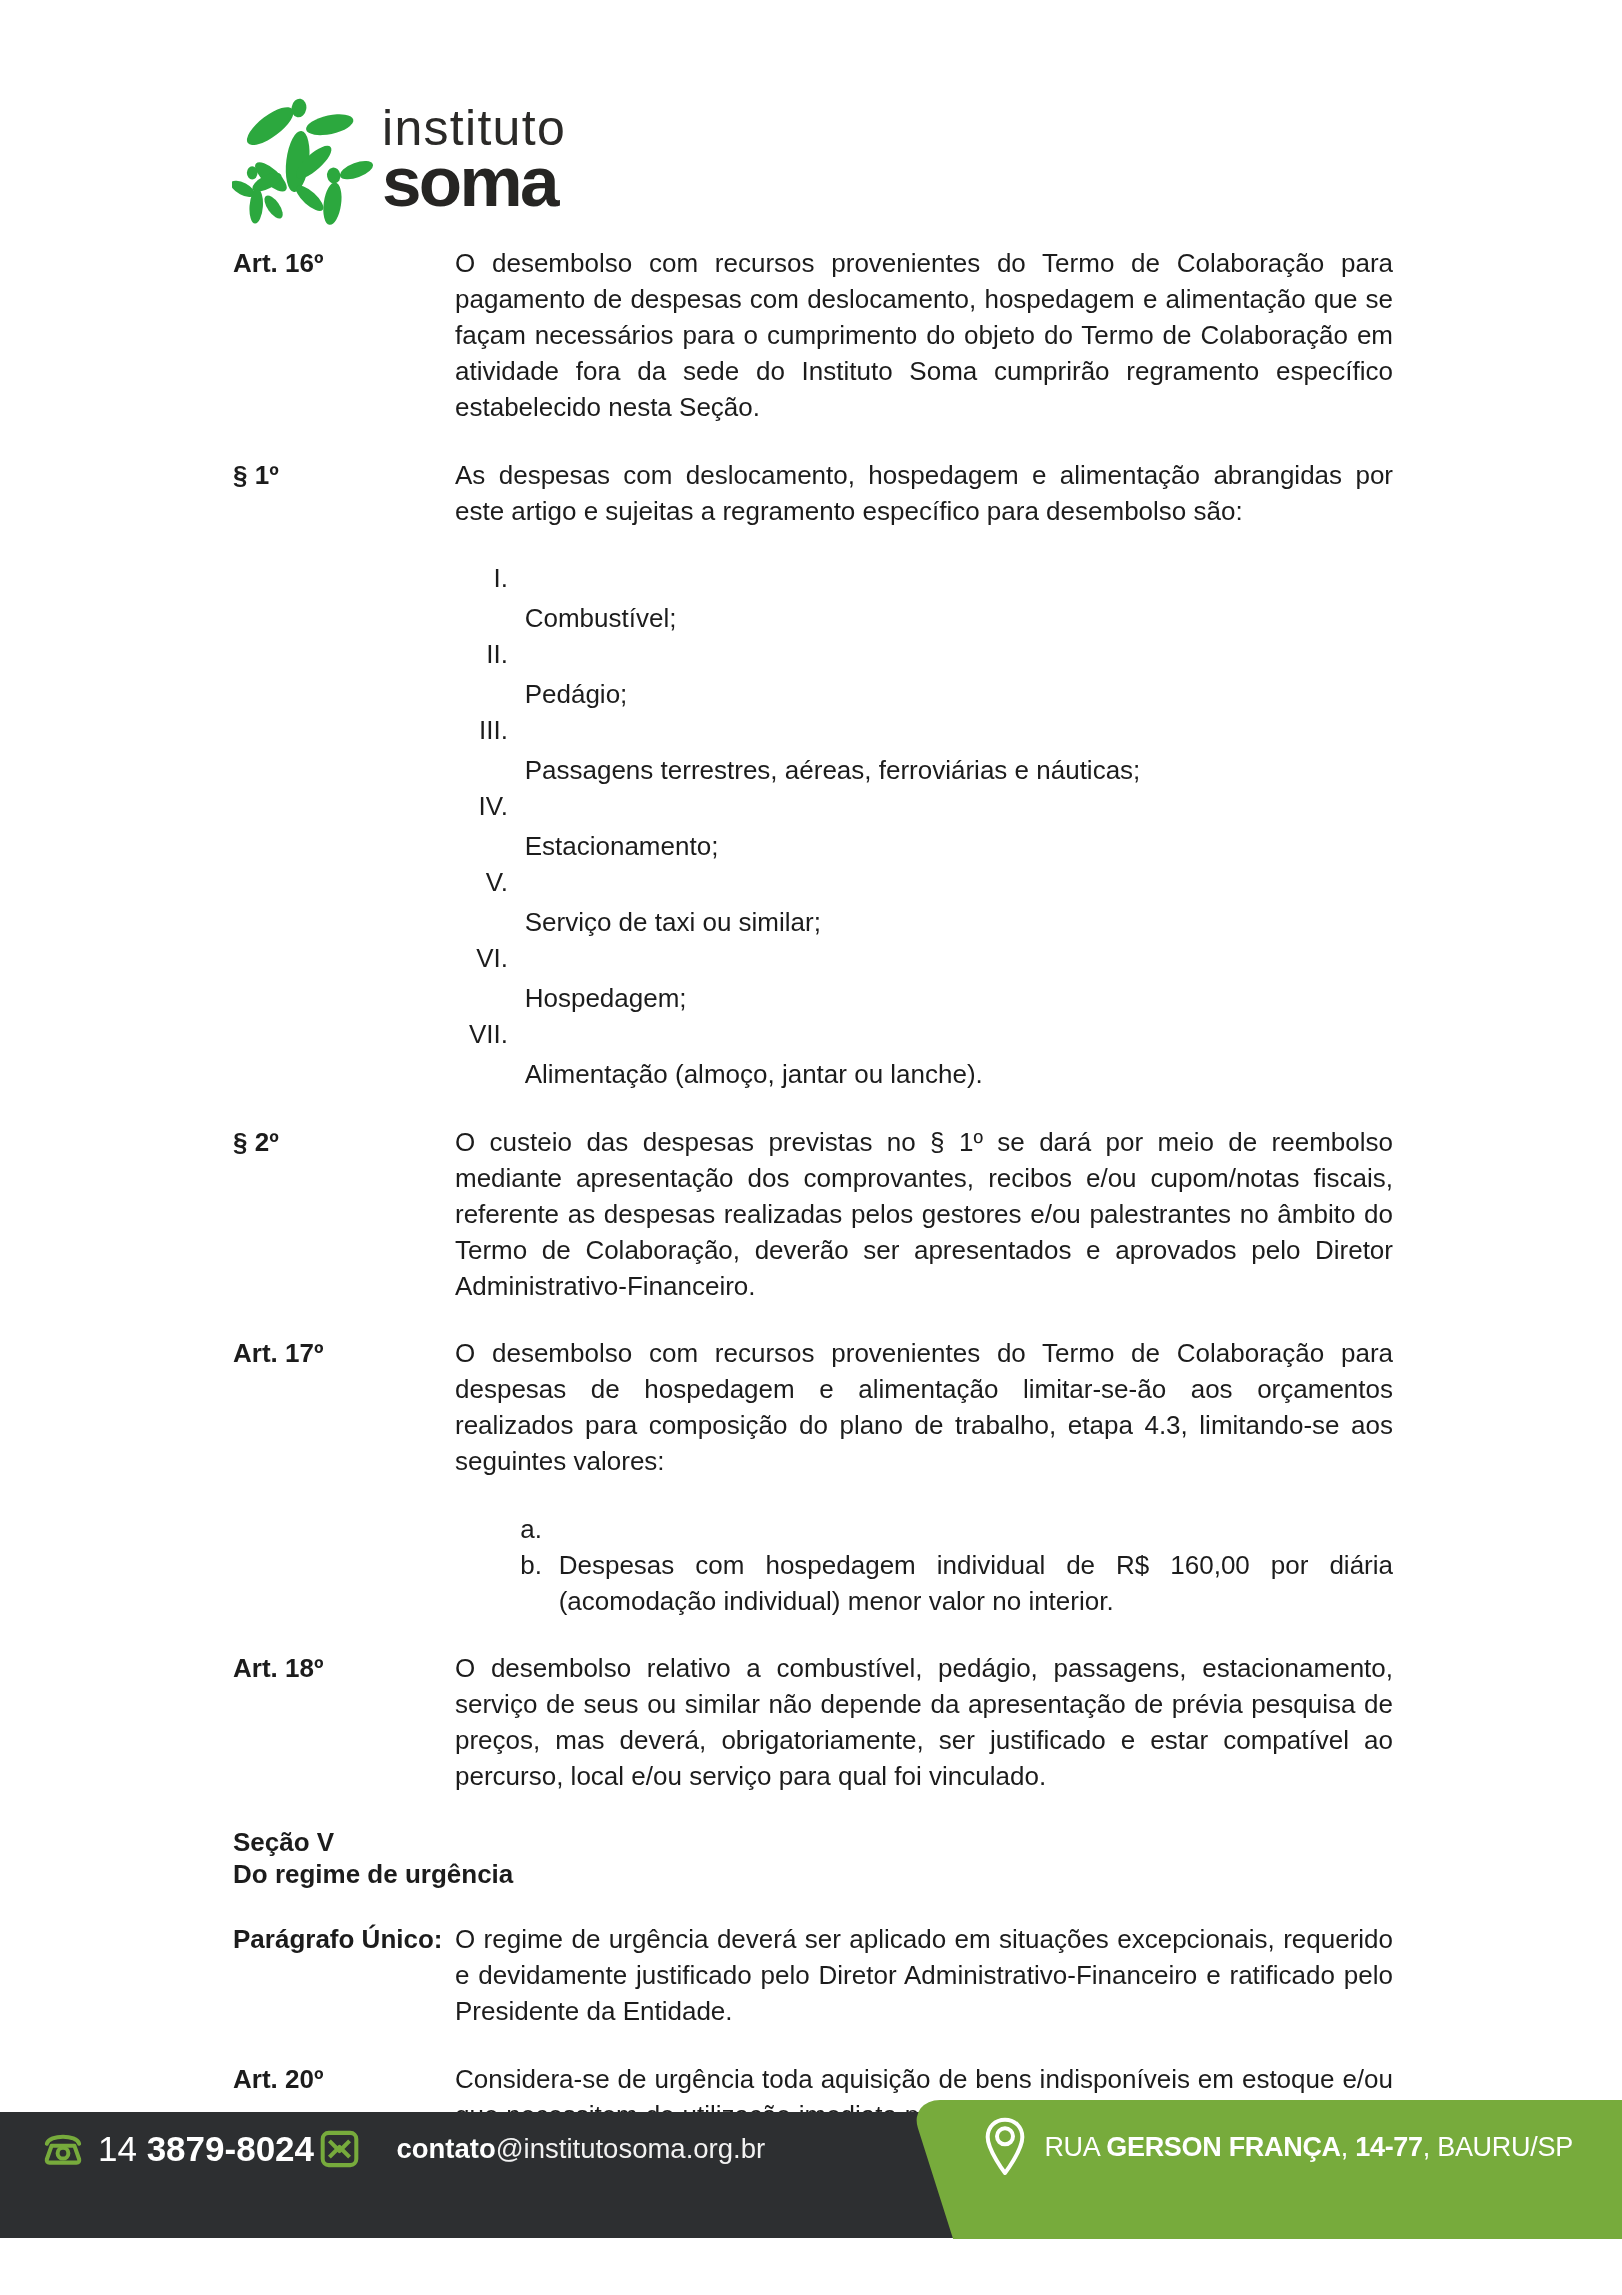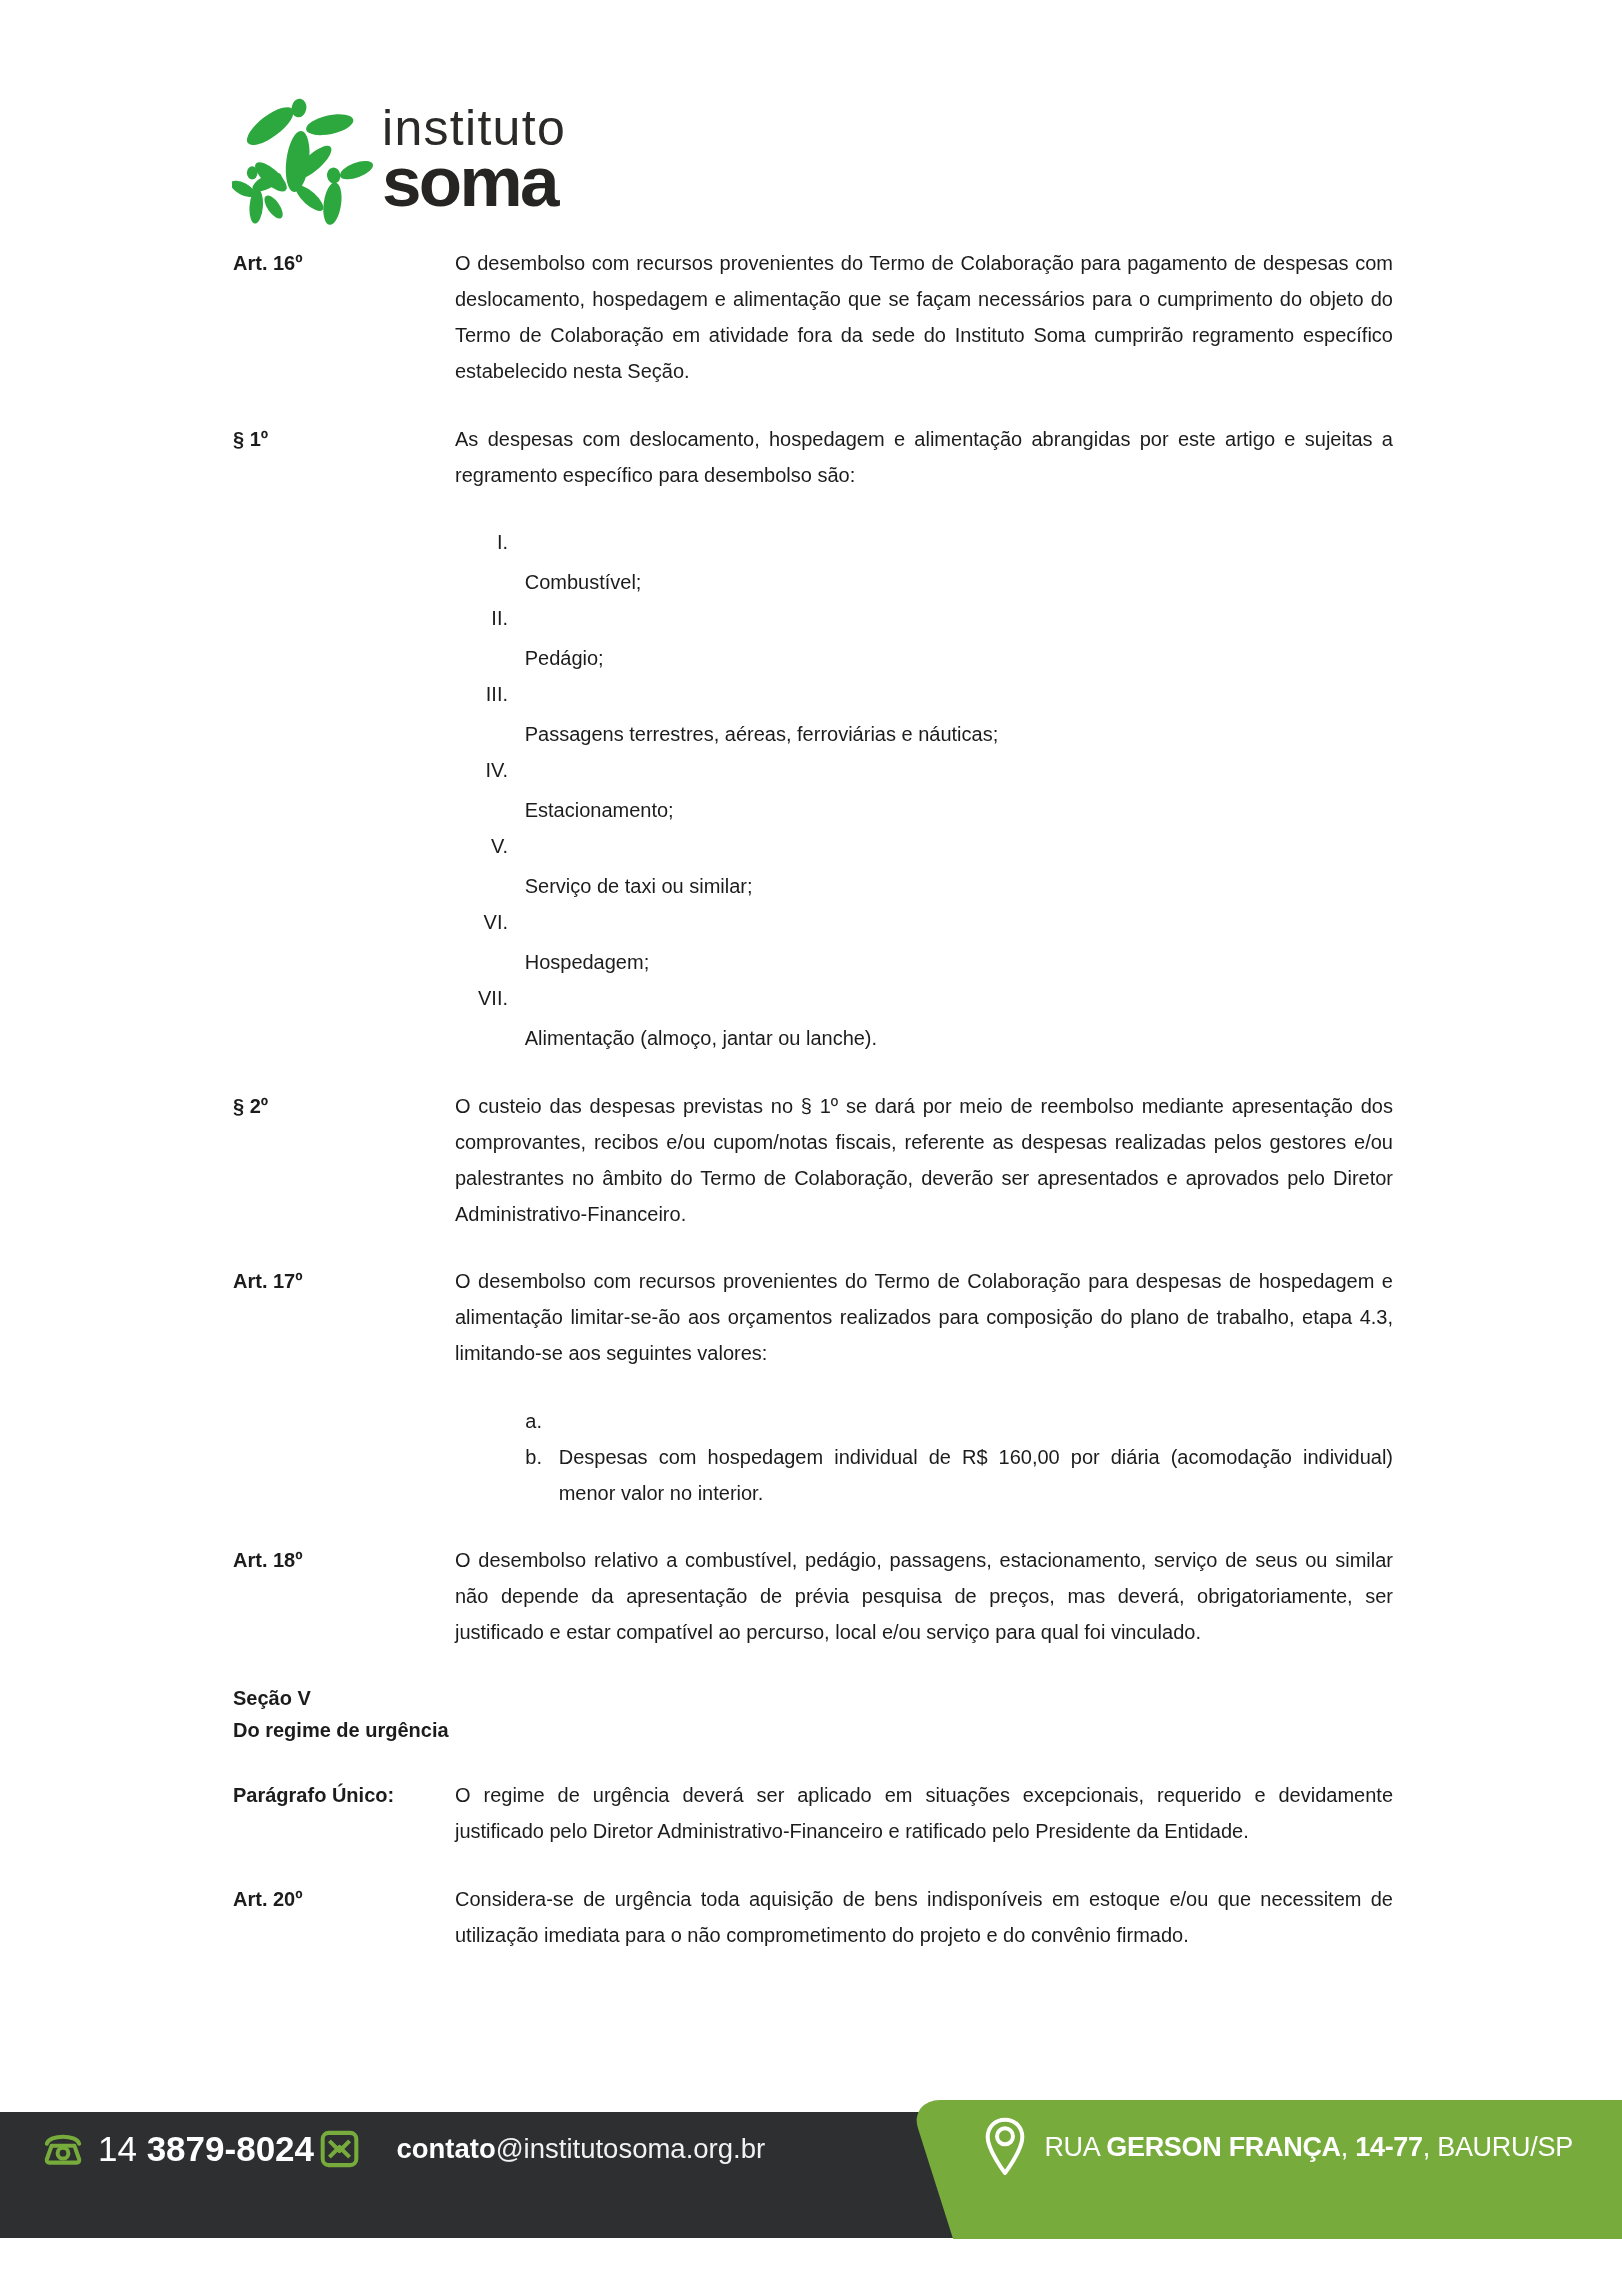--- a/index.html
+++ b/index.html
@@ -16,21 +16,21 @@
   
   .logo{position:absolute;left:232px;top:98px;display:flex;align-items:flex-start;}
   .logo-mark{width:142px;height:131px;flex:0 0 auto;}
   .logo-text{margin-left:8px;margin-top:5.4px;}
   .logo-line1{font-size:50px;line-height:1;color:#2b2a28;letter-spacing:1.3px;}
   .logo-line2{font-size:71px;line-height:0.82;font-weight:bold;color:#262523;letter-spacing:-2.7px;}
 
   
   .content{
     position:absolute;left:233px;top:245px;width:1160px;
-    font-size:20px;line-height:36px;
+    font-size:26px;line-height:36px;
   }
   .block{display:flex;margin-bottom:31.5px;}
   .block .label{flex:0 0 222px;font-weight:bold;white-space:nowrap;}
   .block .body{flex:1;text-align:justify;}
 
   .list{margin-bottom:31.5px;}
   .list .li{display:flex;}
   .roman .li{line-height:36px;}
   .roman .num{flex:0 0 275px;text-align:right;}
   .roman .txt{margin-left:16.7px;margin-top:40px;}

